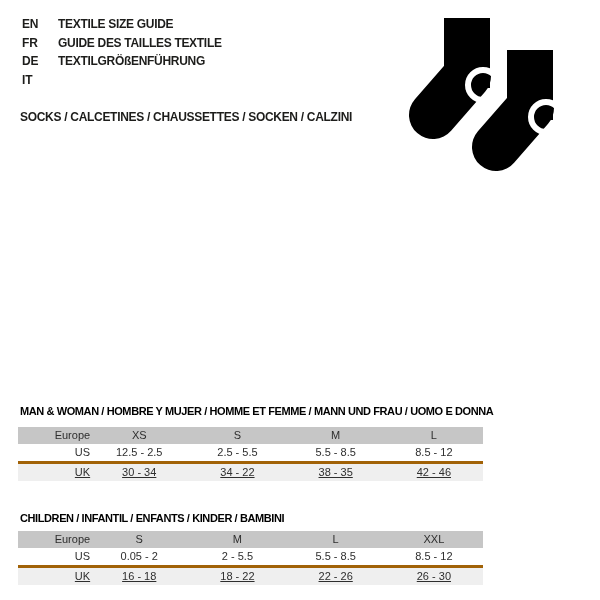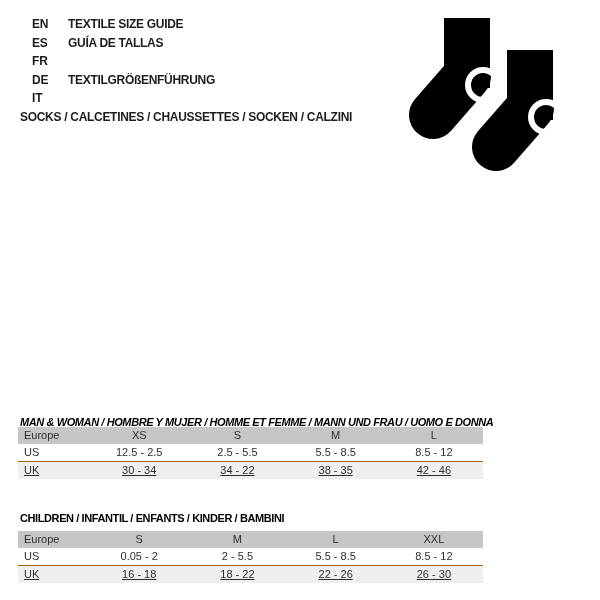--- a/index.html
+++ b/index.html
@@ -6,73 +6,70 @@
   body {
     width:600px; height:600px;
     background:#ffffff;
     font-family:"Liberation Sans", sans-serif;
     color:#1d1d1b;
     position:relative;
     overflow:hidden;
   }
   
   .lang-block { position:absolute; left:22px; top:15px; }
-  .lang-row { display:flex; height:18.5px; line-height:18.5px;margin-left:10px; }
+  .lang-row { display:flex; height:18.5px; line-height:18.5px; }
   .lang-code {
     width:36px; font-weight:bold; font-size:12px; letter-spacing:-0.2px;
   }
   .lang-label {
     font-weight:bold; font-size:12px; letter-spacing:-0.3px; white-space:nowrap;
   }
   .category-title {
     position:absolute; left:20px; top:110px;
     font-weight:bold; font-size:12px; letter-spacing:-0.3px; white-space:nowrap;
   }
   
   .socks-icon { position:absolute; left:400px; top:0; width:180px; height:195px; }
   
   .tbl-title {
     position:absolute; left:20px;
     font-weight:bold; font-size:11px; letter-spacing:-0.4px; white-space:nowrap; color:#000;
   }
-  .tbl-title.adult { top:416px;font-style:italic; }
+  .tbl-title.adult { top:405px; }
   .tbl-title.children { top:512px; }
   table.size-table {
     position:absolute; left:18px;
     border-collapse:collapse; table-layout:fixed;
     width:465px; font-size:11px; color:#2e2e2e;
   }
   table.size-table.adult { top:427px; }
   table.size-table.children { top:531px; }
   .size-table col.c-label { width:72px; }
   .size-table col.c-data  { width:98px; }
   .size-table th, .size-table td {
     font-weight:normal; text-align:center; padding:0; height:17px; line-height:17px;
   }
   .size-table th:first-child, .size-table td:first-child {
-    text-align:left; padding-left:6px;
+    text-align:right; padding-left:6px;
   }
   .size-table thead tr { background:#c6c6c6; }
-  .size-table tbody tr.row-us { background:#ffffff; border-bottom:1px solid #a16207; }
+  .size-table tbody tr.row-us { background:#ffffff; border-bottom:3px solid #a16207; }
   .size-table tbody tr.row-uk { background:#efefef;text-decoration:underline; }
 </style>
 </head>
 <body>
 
 <div class="lang-block">
   <div class="lang-row">
     <span class="lang-code">EN</span>
     <span class="lang-label">TEXTILE SIZE GUIDE</span>
   </div>
   <div class="lang-row">
-    <span class="lang-code">ES</span>
-    <span class="lang-label">GUÍA DE TALLAS</span>
-  </div>
-  <div class="lang-row">
     <span class="lang-code">FR</span>
+    <span class="lang-label">GUIDE DES TAILLES TEXTILE</span>
   </div>
   <div class="lang-row">
     <span class="lang-code">DE</span>
     <span class="lang-label">TEXTILGRÖßENFÜHRUNG</span>
   </div>
   <div class="lang-row">
     <span class="lang-code">IT</span>
   </div>
 </div>
 

